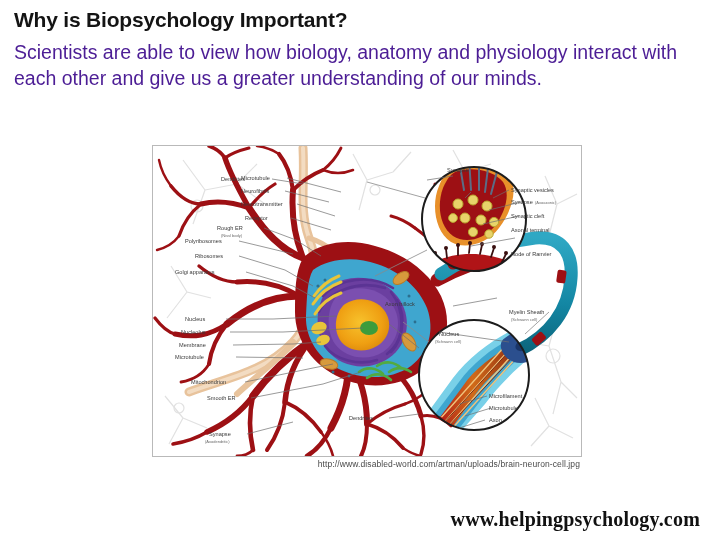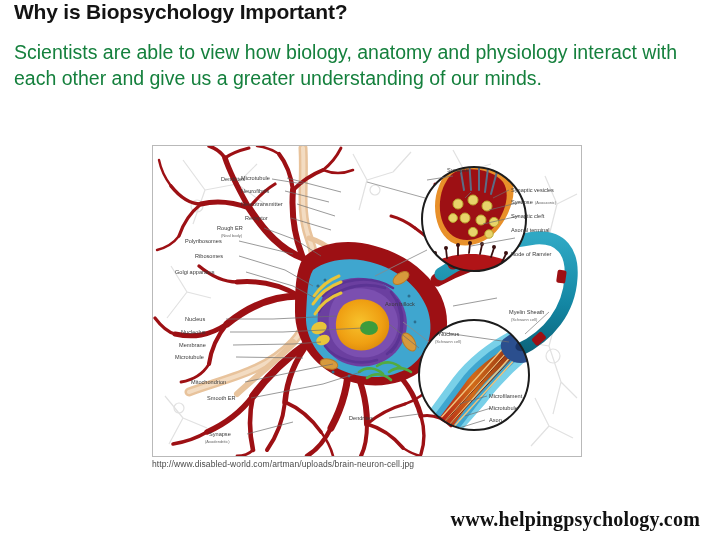--- a/index.html
+++ b/index.html
@@ -13,56 +13,56 @@
     position: relative;
     overflow: hidden;
     font-family: "Liberation Sans", sans-serif;
     color: #111111;
   }
 
   
   #slide-title {
     position: absolute;
     left: 14px;
-    top: 0;
+    top: 8px;
     font-size: 21px;
     font-weight: bold;
     letter-spacing: -0.2px;
     color: #141414;
     white-space: nowrap;
   }
   #slide-body {
     position: absolute;
     left: 14px;
     top: 40px;
     width: 690px;
     font-size: 19.5px;
     line-height: 25.5px;
-    color: #15803d;
+    color: #4c1d95;
   }
 
   
   #figure {
     position: absolute;
     left: 152px;
     top: 145px;
     width: 428px;
     height: 310px;
     border: 1px solid #b9b9b9;
     background: #fdfdfd;
     overflow: hidden;
   }
   #neuron-canvas { position: absolute; left: 0; top: 0; }
 
   #figure-caption {
     position: absolute;
     left: 152px;
     top: 459px;
     width: 428px;
-    text-align: left;
+    text-align: right;
     font-size: 8.5px;
     color: #4a4a4a;
     letter-spacing: 0.1px;
   }
 
   
   #footer-url {
     position: absolute;
     right: 20px;
     bottom: 8px;

